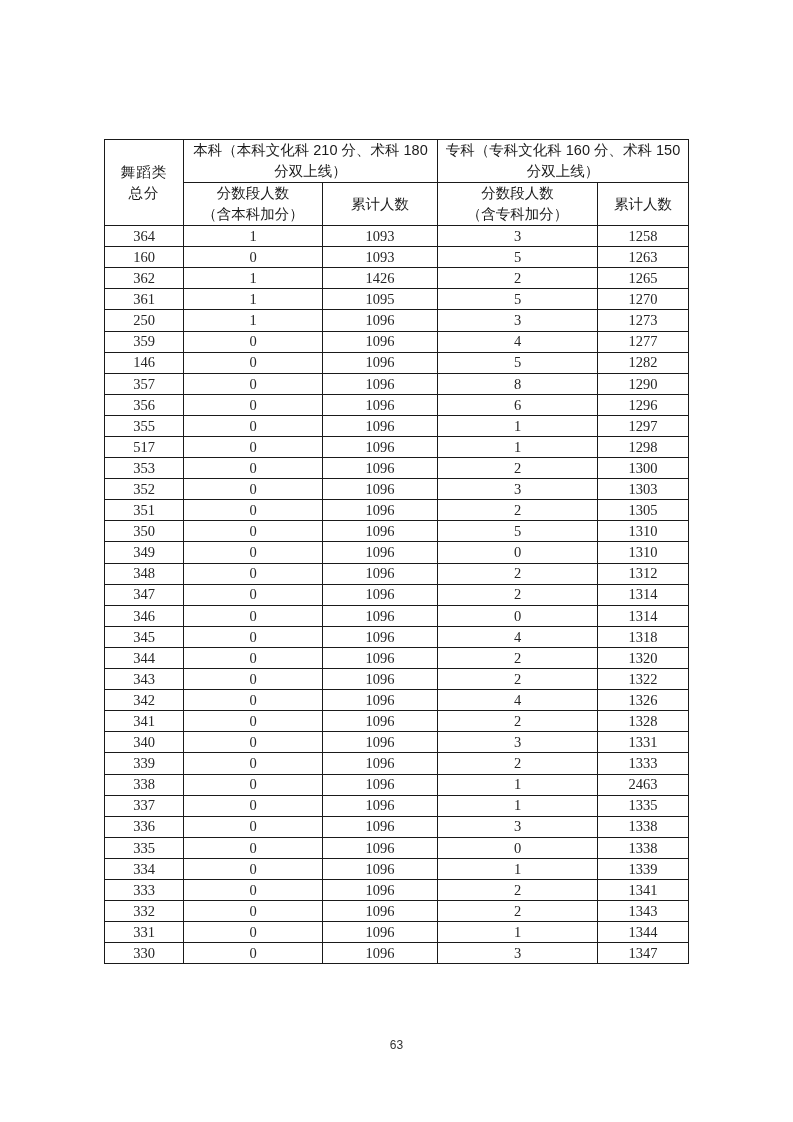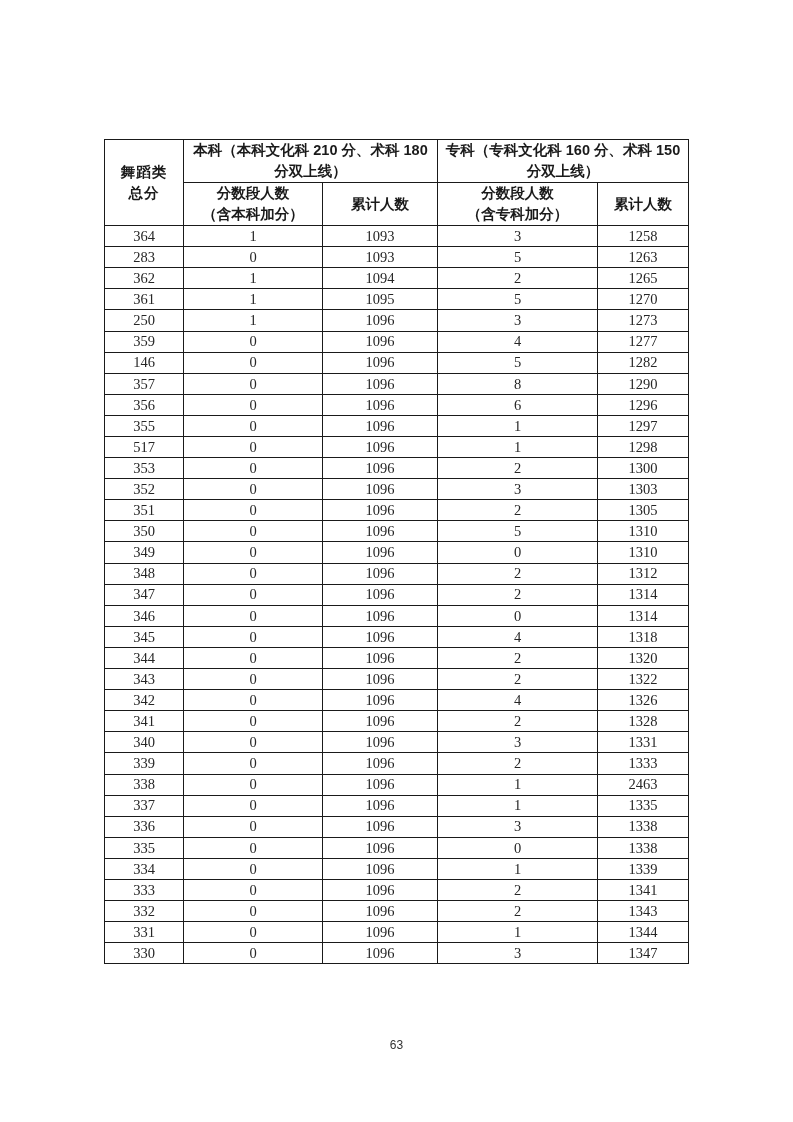--- a/index.html
+++ b/index.html
@@ -26,21 +26,21 @@
   }
   table.score-table th,
   table.score-table td {
     border: 1px solid #1a1a1a;
     padding: 0;
     text-align: center;
     vertical-align: middle;
   }
   table.score-table th {
     font-family: "Liberation Sans", "DejaVu Sans", sans-serif;
-    font-weight: bold;
+    font-weight: normal;
     font-size: 14.5px;
     line-height: 1.45;
     white-space: pre-line;
     color: #1a1a1a;
   }
   th.corner {
     line-height: 2.0;
     letter-spacing: 1px;
   }
   thead tr.group-row { height: 43px; }
@@ -96,30 +96,30 @@
     </thead>
     <tbody>
         <tr>
           <td>364</td>
           <td>1</td>
           <td>1093</td>
           <td>3</td>
           <td>1258</td>
         </tr>
         <tr>
-          <td>283</td>
+          <td>160</td>
           <td>0</td>
           <td>1093</td>
           <td>5</td>
           <td>1263</td>
         </tr>
         <tr>
           <td>362</td>
           <td>1</td>
-          <td>1094</td>
+          <td>1426</td>
           <td>2</td>
           <td>1265</td>
         </tr>
         <tr>
           <td>361</td>
           <td>1</td>
           <td>1095</td>
           <td>5</td>
           <td>1270</td>
         </tr>

